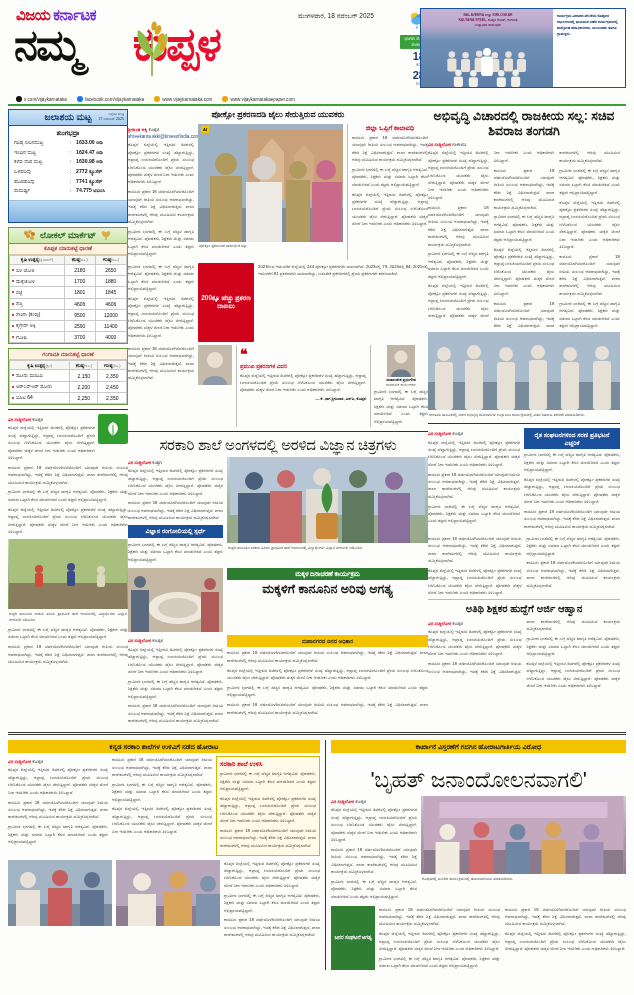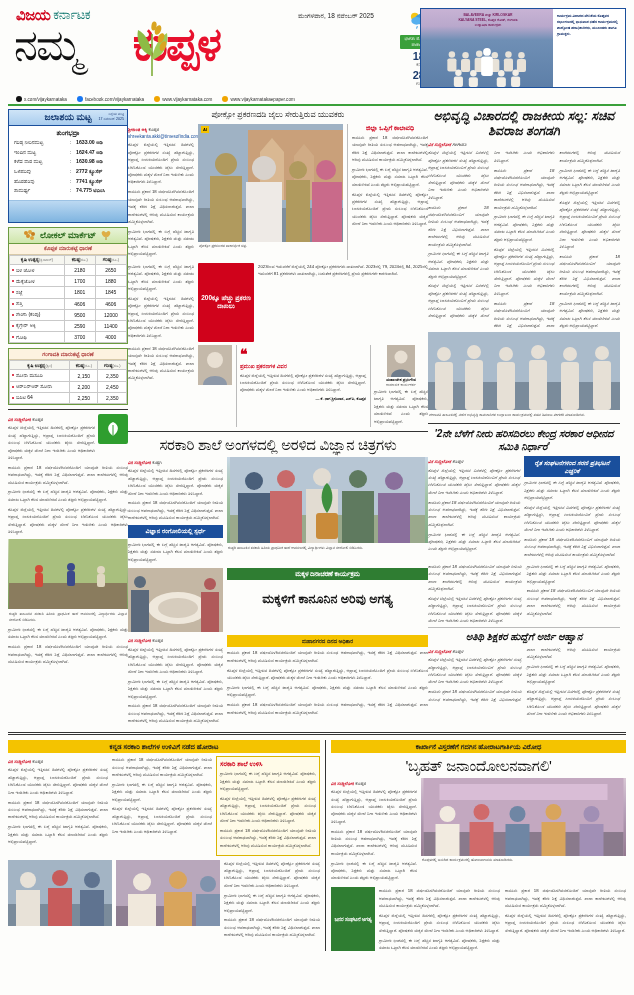--- a/index.html
+++ b/index.html
@@ -14,27 +14,27 @@
   .page { width: 634px; height: 995px; padding: 6px 8px; position: relative; }
 
   
   .masthead { display: flex; align-items: flex-start; height: 88px; position: relative; }
   .mast-left { width: 408px; position: relative; }
   .brand-top { display: flex; align-items: center; gap: 3px; padding-left: 8px; }
   .brand-vijaya {
     font-size: 15px; font-weight: bold; color: #d0021b;
     letter-spacing: -0.5px; font-family: "Liberation Sans", sans-serif;
   }
-  .brand-karnataka { font-size: 13px; font-weight: normal; color: #0f766e; letter-spacing: -0.5px; }
+  .brand-karnataka { font-size: 15px; font-weight: bold; color: #6d28d9; letter-spacing: -0.5px; }
   .brand-main {
     display: flex; align-items: baseline; padding-left: 6px;
     margin-top: -2px; position: relative;
   }
   .brand-namma {
-    font-size: 43px; font-weight: normal; color: #111; line-height: 0.98;
+    font-size: 43px; font-weight: bold; color: #111; line-height: 0.98;
     letter-spacing: -2px;
   }
   .brand-kuppala {
     font-size: 46px; font-weight: bold; color: #e8112d; line-height: 0.98;
     letter-spacing: -2px; margin-left: 52px;
   }
   .wheat {
     position: absolute; left: 120px; top: -6px; width: 48px; height: 62px;
     pointer-events: none;
   }
@@ -83,21 +83,21 @@
     display: inline-block; width: 6px; height: 6px; border-radius: 50%;
     margin-right: 2px; vertical-align: -1px;
   }
   .si-x { background: #111; } .si-fb { background: #1877f2; }
   .si-web { background: #f0a500; } .si-epaper { background: #f0a500; }
 
   
   .body-grid { display: flex; gap: 0; }
   .col-left { width: 120px; }
   .col-mid { width: 300px; }
-  .col-right { width: 192px; font-style: italic; }
+  .col-right { width: 192px; }
 
   
   .infobox { border: 1px solid #1a4f9c; margin-bottom: 4px; background: #fff; }
   .ib-head {
     background: linear-gradient(180deg,#cfe4f7,#a9cdee);
     color: #12376e; font-size: 9px; font-weight: bold; text-align: center;
     padding: 2px 0; position: relative; border-bottom: 1px solid #1a4f9c;
   }
   .ib-head .stamp {
     position: absolute; right: 3px; top: 2px; font-size: 3.6px;
@@ -134,21 +134,21 @@
   }
   table.prices th { background: #f6f6f0; font-weight: bold; font-size: 4.8px; }
   table.prices th .u { font-weight: normal; font-size: 3.8px; color: #666; }
   table.prices td.name { text-align: left; padding-left: 6px; position: relative; }
   table.prices td.name::before {
     content: ""; position: absolute; left: 2px; top: 4px;
     width: 2px; height: 2px; background: #d0021b; border-radius: 50%;
   }
 
   
-  .kicker { font-size: 8px; text-align: center; color: #111; line-height: 1.35; padding: 1px 2px; }
+  .kicker { font-size: 8px; text-align: center; color: #111; line-height: 1.35; padding: 1px 2px; font-weight: bold; }
   .head-xl {
     font-size: 25px; font-weight: bold; text-align: center; line-height: 1.12;
     color: #111; letter-spacing: -0.5px; padding: 1px 0 2px;
   }
   .head-lg {
     font-size: 15px; font-weight: normal; text-align: center; line-height: 1.18;
     color: #111; letter-spacing: -0.3px;
   }
   .head-md {
     font-size: 12.5px; font-weight: bold; text-align: center; line-height: 1.2; color: #111;
@@ -690,21 +690,21 @@
                   </g>
                 <g fill="#b05a5a">
                     <circle cx="82" cy="16" r="6"></circle>
                     <path d="M73 24 h18 v40 h-18Z"></path>
                   </g>
               </svg>
             </div>
           </div>
           <div style="flex:1">
             <div class="band-green">ಮಕ್ಕಳ ದಿನಾಚರಣೆ ಕಾರ್ಯಕ್ರಮ</div>
-            <div class="head-md" style="margin-top:12px">ಮಕ್ಕಳಿಗೆ ಕಾನೂನಿನ ಅರಿವು ಅಗತ್ಯ</div>
+            <div class="head-md" style="margin-top:2px">ಮಕ್ಕಳಿಗೆ ಕಾನೂನಿನ ಅರಿವು ಅಗತ್ಯ</div>
           </div>
         </div>
 
         <div class="flex gap4" style="margin-top:3px">
           <div class="txt" style="width:95px">
             <div class="byline"><span class="red">ವಿಕ ಸುದ್ದಿಲೋಕ</span> <span>ಕೊಪ್ಪಳ</span></div>
             <p>ಕೊಪ್ಪಳ ಜಿಲ್ಲೆಯಲ್ಲಿ ಇತ್ತೀಚಿನ ದಿನಗಳಲ್ಲಿ ಪೋಕ್ಸೋ ಪ್ರಕರಣಗಳ ಸಂಖ್ಯೆ ಹೆಚ್ಚಾಗುತ್ತಿದ್ದು, ಅಪ್ರಾಪ್ತ ಬಾಲಕಿಯರೊಂದಿಗೆ ಪ್ರೇಮ ಸಂಬಂಧ ಬೆಳೆಸಿಕೊಂಡ ಯುವಕರು ಜೈಲು ಸೇರುತ್ತಿದ್ದಾರೆ. ಪೋಷಕರು ಮಕ್ಕಳ ಮೇಲೆ ನಿಗಾ ಇಡಬೇಕು ಎಂದು ಅಧಿಕಾರಿಗಳು ತಿಳಿಸಿದ್ದಾರೆ.</p>
             <p>ಗ್ರಾಮೀಣ ಭಾಗದಲ್ಲಿ ಈ ಬಗ್ಗೆ ಹೆಚ್ಚಿನ ಜಾಗೃತಿ ಅಗತ್ಯವಿದೆ. ಪೋಷಕರು, ಶಿಕ್ಷಕರು ಮತ್ತು ಸಮಾಜ ಒಟ್ಟಾಗಿ ಕೆಲಸ ಮಾಡಬೇಕಿದೆ ಎಂದು ತಜ್ಞರು ಅಭಿಪ್ರಾಯಪಟ್ಟಿದ್ದಾರೆ.</p>
             <p>ಕಾನೂನು ಪ್ರಕಾರ 18 ವರ್ಷದೊಳಗಿನವರೊಂದಿಗೆ ಯಾವುದೇ ರೀತಿಯ ಸಂಬಂಧ ಅಪರಾಧವಾಗಿದ್ದು, ಇದಕ್ಕೆ ಕಠಿಣ ಶಿಕ್ಷೆ ವಿಧಿಸಲಾಗುತ್ತದೆ. ಶಾಲಾ ಕಾಲೇಜುಗಳಲ್ಲಿ ಅರಿವು ಮೂಡಿಸುವ ಕಾರ್ಯಕ್ರಮ ಹಮ್ಮಿಕೊಳ್ಳಲಾಗಿದೆ.</p>
           </div>
@@ -760,21 +760,20 @@
               <rect x="133" y="30" width="18" height="48" rx="3"></rect>
             <circle cx="174" cy="21" r="7"></circle>
               <rect x="165" y="29" width="18" height="49" rx="3"></rect>
           </g>
         </svg>
       </div>
       <div class="photo-cap">ಗಂಗಾವತಿ ತಾಲೂಕಿನಲ್ಲಿ ನಡೆದ ಅಭಿವೃದ್ಧಿ ಕಾಮಗಾರಿಗಳ ಉದ್ಘಾಟನಾ ಕಾರ್ಯಕ್ರಮದಲ್ಲಿ ಸಚಿವ ಶಿವರಾಜ ತಂಗಡಗಿ ಮಾತನಾಡಿದರು.</div>
 
       <div class="rule"></div>
 
-      <div class="head-sm" style="text-align:center;font-size:10px">'2ನೇ ಬೆಳೆಗೆ ನೀರು ಹರಿಸದಿರಲು ಕೇಂದ್ರ ಸರಕಾರ ಆಧೀನದ ಸಮಿತಿ ನಿರ್ಧಾರ'</div>
       <div class="flex gap4" style="margin-top:3px">
         <div class="txt" style="width:92px">
           <div class="byline"><span class="red">ವಿಕ ಸುದ್ದಿಲೋಕ</span> <span>ಕೊಪ್ಪಳ</span></div>
           <p>ಕೊಪ್ಪಳ ಜಿಲ್ಲೆಯಲ್ಲಿ ಇತ್ತೀಚಿನ ದಿನಗಳಲ್ಲಿ ಪೋಕ್ಸೋ ಪ್ರಕರಣಗಳ ಸಂಖ್ಯೆ ಹೆಚ್ಚಾಗುತ್ತಿದ್ದು, ಅಪ್ರಾಪ್ತ ಬಾಲಕಿಯರೊಂದಿಗೆ ಪ್ರೇಮ ಸಂಬಂಧ ಬೆಳೆಸಿಕೊಂಡ ಯುವಕರು ಜೈಲು ಸೇರುತ್ತಿದ್ದಾರೆ. ಪೋಷಕರು ಮಕ್ಕಳ ಮೇಲೆ ನಿಗಾ ಇಡಬೇಕು ಎಂದು ಅಧಿಕಾರಿಗಳು ತಿಳಿಸಿದ್ದಾರೆ.</p>
           <p>ಕಾನೂನು ಪ್ರಕಾರ 18 ವರ್ಷದೊಳಗಿನವರೊಂದಿಗೆ ಯಾವುದೇ ರೀತಿಯ ಸಂಬಂಧ ಅಪರಾಧವಾಗಿದ್ದು, ಇದಕ್ಕೆ ಕಠಿಣ ಶಿಕ್ಷೆ ವಿಧಿಸಲಾಗುತ್ತದೆ. ಶಾಲಾ ಕಾಲೇಜುಗಳಲ್ಲಿ ಅರಿವು ಮೂಡಿಸುವ ಕಾರ್ಯಕ್ರಮ ಹಮ್ಮಿಕೊಳ್ಳಲಾಗಿದೆ.</p>
           <p>ಗ್ರಾಮೀಣ ಭಾಗದಲ್ಲಿ ಈ ಬಗ್ಗೆ ಹೆಚ್ಚಿನ ಜಾಗೃತಿ ಅಗತ್ಯವಿದೆ. ಪೋಷಕರು, ಶಿಕ್ಷಕರು ಮತ್ತು ಸಮಾಜ ಒಟ್ಟಾಗಿ ಕೆಲಸ ಮಾಡಬೇಕಿದೆ ಎಂದು ತಜ್ಞರು ಅಭಿಪ್ರಾಯಪಟ್ಟಿದ್ದಾರೆ.</p>
         </div>
         <div style="flex:1">
           <div class="band-blue">ರೈತ ಸಂಘಟನೆಗಳಿಂದ ಸರಣಿ ಪ್ರತಿಭಟನೆ ಎಚ್ಚರಿಕೆ</div>
           <div class="txt" style="margin-top:2px">
@@ -876,21 +875,21 @@
           <p>ಕಾನೂನು ಪ್ರಕಾರ 18 ವರ್ಷದೊಳಗಿನವರೊಂದಿಗೆ ಯಾವುದೇ ರೀತಿಯ ಸಂಬಂಧ ಅಪರಾಧವಾಗಿದ್ದು, ಇದಕ್ಕೆ ಕಠಿಣ ಶಿಕ್ಷೆ ವಿಧಿಸಲಾಗುತ್ತದೆ. ಶಾಲಾ ಕಾಲೇಜುಗಳಲ್ಲಿ ಅರಿವು ಮೂಡಿಸುವ ಕಾರ್ಯಕ್ರಮ ಹಮ್ಮಿಕೊಳ್ಳಲಾಗಿದೆ.</p>
 
         </div>
       </div>
 
     </div>
 
     <div style="flex:1" class="vline-d">
       <div style="padding-left:5px">
         <div class="band-yellow">ಕಾರ್ಖಾನೆ ವಿಸ್ತರಣೆಗೆ ಗದಗಿನ ಹೋರಾಟಗಾರ್ತಿಯ ವಿರೋಧ</div>
-        <div class="head-lg" style="font-size:15px;margin-top:4px">'ಬೃಹತ್ ಜನಾಂದೋಲನವಾಗಲಿ'</div>
+        <div class="head-lg" style="font-size:22px;margin-top:14px">'ಬೃಹತ್ ಜನಾಂದೋಲನವಾಗಲಿ'</div>
 
         <div class="flex gap4" style="margin-top:3px">
           <div class="txt" style="width:86px">
             <div class="byline"><span class="red">ವಿಕ ಸುದ್ದಿಲೋಕ</span> <span>ಕೊಪ್ಪಳ</span></div>
             <p>ಕೊಪ್ಪಳ ಜಿಲ್ಲೆಯಲ್ಲಿ ಇತ್ತೀಚಿನ ದಿನಗಳಲ್ಲಿ ಪೋಕ್ಸೋ ಪ್ರಕರಣಗಳ ಸಂಖ್ಯೆ ಹೆಚ್ಚಾಗುತ್ತಿದ್ದು, ಅಪ್ರಾಪ್ತ ಬಾಲಕಿಯರೊಂದಿಗೆ ಪ್ರೇಮ ಸಂಬಂಧ ಬೆಳೆಸಿಕೊಂಡ ಯುವಕರು ಜೈಲು ಸೇರುತ್ತಿದ್ದಾರೆ. ಪೋಷಕರು ಮಕ್ಕಳ ಮೇಲೆ ನಿಗಾ ಇಡಬೇಕು ಎಂದು ಅಧಿಕಾರಿಗಳು ತಿಳಿಸಿದ್ದಾರೆ.</p>
             <p>ಕಾನೂನು ಪ್ರಕಾರ 18 ವರ್ಷದೊಳಗಿನವರೊಂದಿಗೆ ಯಾವುದೇ ರೀತಿಯ ಸಂಬಂಧ ಅಪರಾಧವಾಗಿದ್ದು, ಇದಕ್ಕೆ ಕಠಿಣ ಶಿಕ್ಷೆ ವಿಧಿಸಲಾಗುತ್ತದೆ. ಶಾಲಾ ಕಾಲೇಜುಗಳಲ್ಲಿ ಅರಿವು ಮೂಡಿಸುವ ಕಾರ್ಯಕ್ರಮ ಹಮ್ಮಿಕೊಳ್ಳಲಾಗಿದೆ.</p>
             <p>ಗ್ರಾಮೀಣ ಭಾಗದಲ್ಲಿ ಈ ಬಗ್ಗೆ ಹೆಚ್ಚಿನ ಜಾಗೃತಿ ಅಗತ್ಯವಿದೆ. ಪೋಷಕರು, ಶಿಕ್ಷಕರು ಮತ್ತು ಸಮಾಜ ಒಟ್ಟಾಗಿ ಕೆಲಸ ಮಾಡಬೇಕಿದೆ ಎಂದು ತಜ್ಞರು ಅಭಿಪ್ರಾಯಪಟ್ಟಿದ್ದಾರೆ.</p>
           </div>
           <div style="flex:1">
             <div class="photo ph-stage" style="height:78px">

